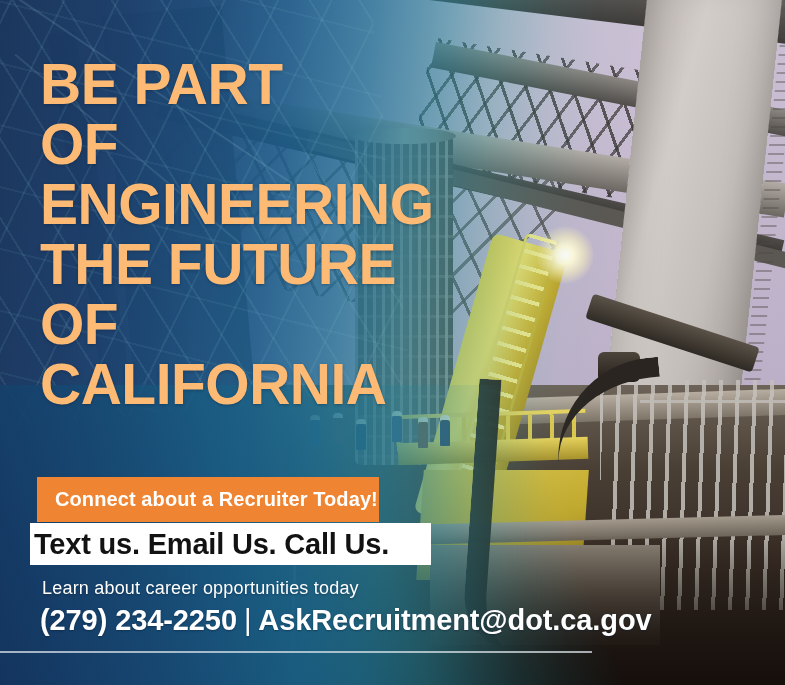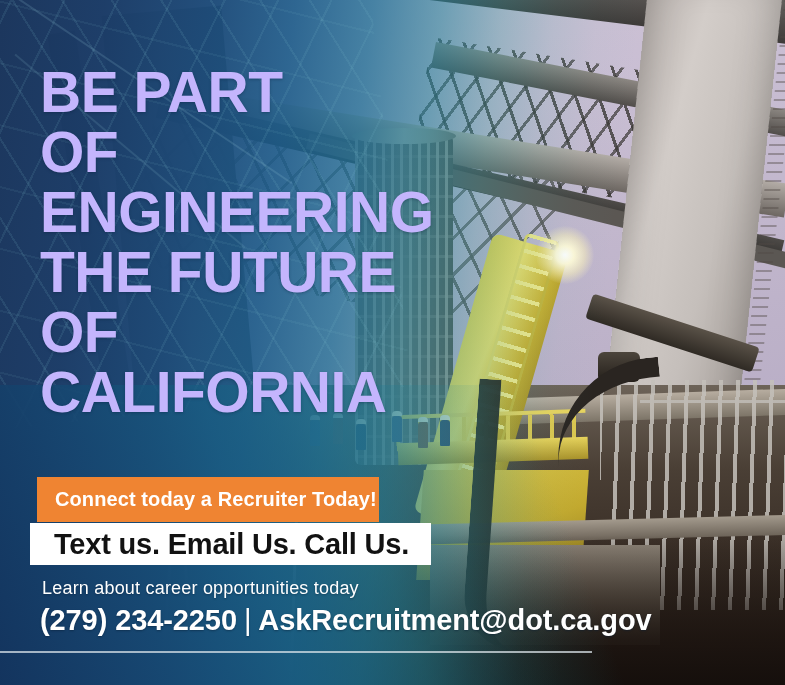--- a/index.html
+++ b/index.html
@@ -211,49 +211,48 @@
       repeating-linear-gradient(20deg,rgba(130,195,205,.08) 0 2px,transparent 2px 60px);
   }
   .brand-wire1{position:absolute;left:-10px;top:90px;width:330px;height:2px;background:rgba(150,200,215,.18);transform:rotate(34deg);}
   .brand-wire2{position:absolute;left:-20px;top:150px;width:300px;height:2px;background:rgba(150,200,215,.15);transform:rotate(40deg);}
 
   
   .content{position:absolute;inset:0;}
 
   .headline{
     position:absolute;left:40px;top:54px;
-    color:#c4b5fd;
+    color:#fdba74;
     font-family:"Liberation Sans", sans-serif;
     font-weight:bold;
     font-size:57px;
     line-height:60px;
     letter-spacing:-.5px;
     white-space:pre-line;
     text-shadow:0 1px 3px rgba(10,30,55,.35);
-    margin-top:8px;
   }
 
   .cta-orange{
     position:absolute;left:37px;top:477px;width:342px;height:45px;
     background:#ef8432;
     display:flex;align-items:center;
   }
   .cta-orange span{
     color:#ffffff;font-weight:bold;font-size:20px;letter-spacing:.1px;
     padding-left:18px;
   }
 
   .cta-white{
     position:absolute;left:30px;top:523px;width:401px;height:42px;
     background:#ffffff;
     display:flex;align-items:center;
   }
   .cta-white span{
     color:#121212;font-weight:bold;font-size:29px;letter-spacing:-.2px;
-    padding-left:24px;
+    padding-left:4px;
   }
 
   .learn{
     position:absolute;left:42px;top:578px;
     color:#ffffff;font-size:18px;font-weight:normal;letter-spacing:.2px;
     text-shadow:0 1px 2px rgba(8,28,50,.4);
   }
   .contact{
     position:absolute;left:40px;top:604px;
     color:#ffffff;font-size:29px;font-weight:bold;letter-spacing:-.1px;
@@ -357,21 +356,21 @@
   <div class="content">
 
     <div class="headline">BE PART
 OF
 ENGINEERING
 THE FUTURE
 OF
 CALIFORNIA</div>
 
     <div class="cta-orange">
-      <span>Connect today a Recruiter Today!</span>
+      <span>Connect about a Recruiter Today!</span>
     </div>
 
     <div class="cta-white">
       <span>Text us. Email Us. Call Us.</span>
     </div>
 
     <div class="learn">Learn about career opportunities today</div>
 
     <div class="contact">
       <span>(279) 234-2250</span><span class="sep">|</span><span>AskRecruitment@dot.ca.gov</span>

